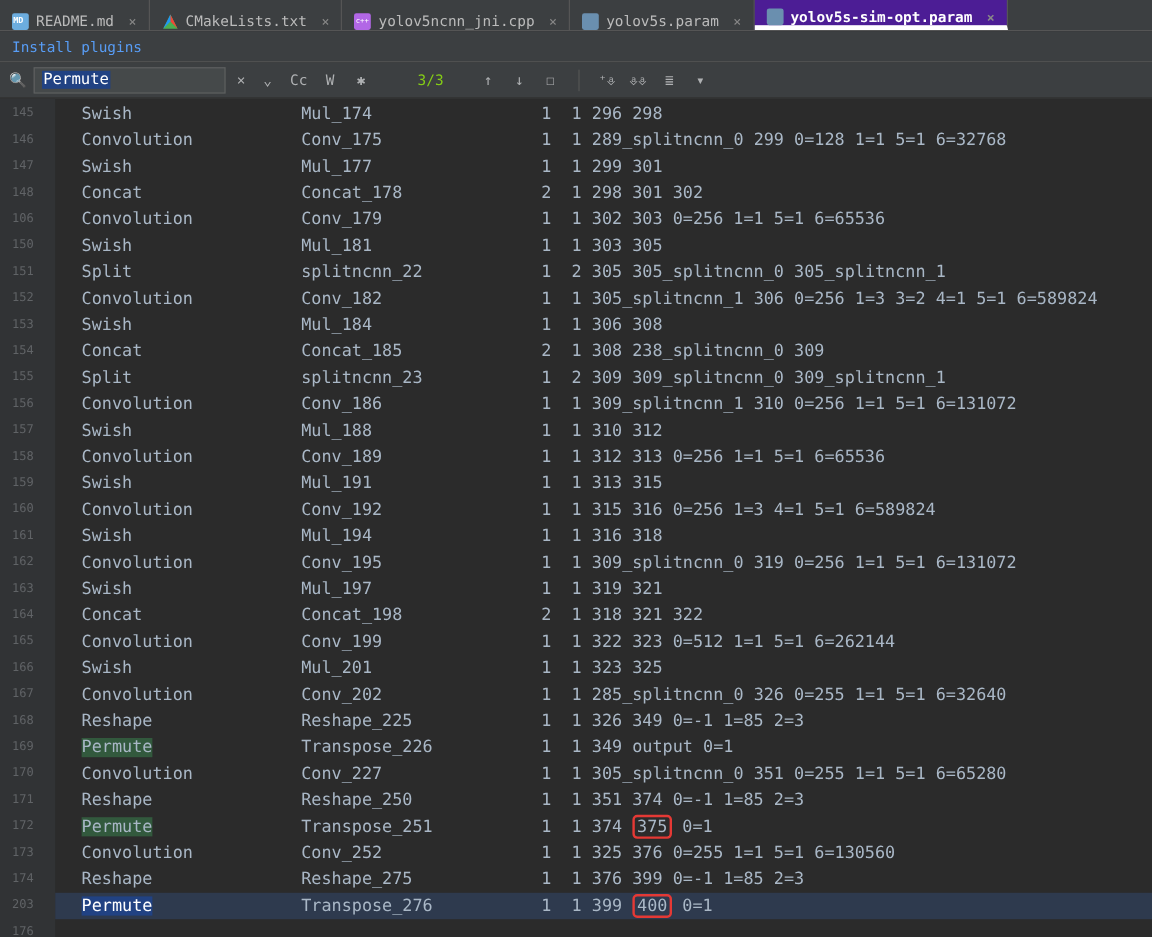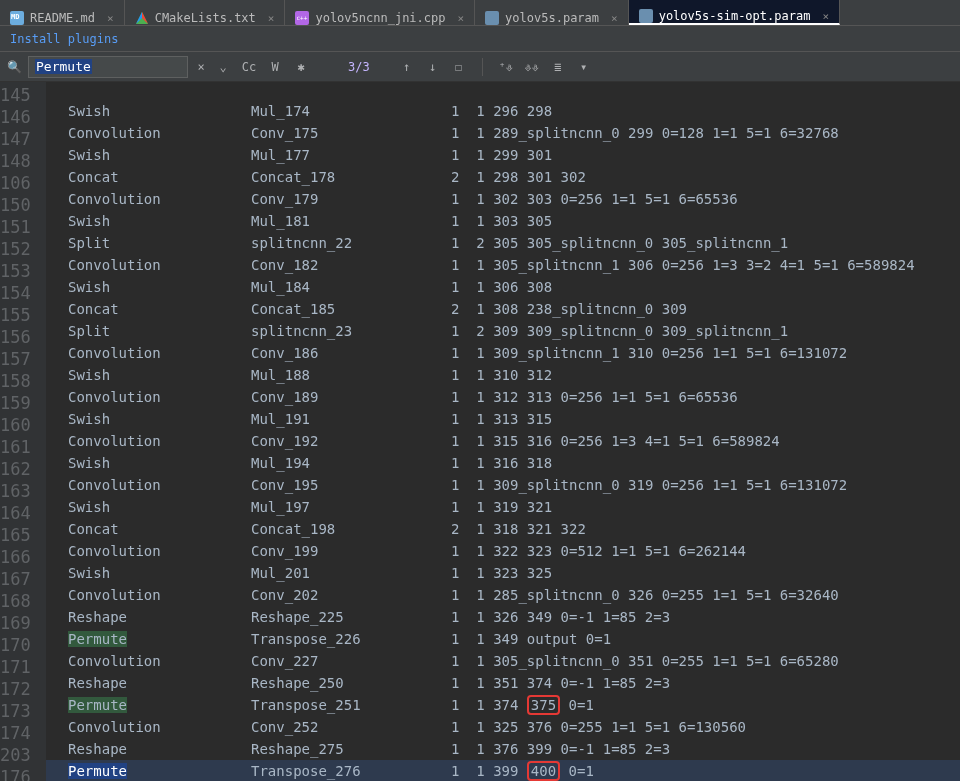--- a/index.html
+++ b/index.html
@@ -22,23 +22,24 @@
   display: flex;
   align-items: flex-end;
   padding: 0 10px;
   gap: 6px;
   border-right: 1px solid #555;
   color: #bbbbbb;
   font-size: 12px;
   cursor: pointer;
 }
 .tab.active {
-  background: #0f172a;
+  background: #4c1d95;
   color: #ffffff;
-  border-bottom: 2px solid #ffffff;
+  border-bottom: 4px solid #ffffff;
+  font-weight: bold;
 }
 .tab .icon { width: 14px; height: 14px; display: inline-flex; align-items: center; justify-content: center; }
 .tab .close { margin-left: 6px; color: #888; font-size: 11px; }
 .notice-bar {
   display: flex;
   align-items: center;
   justify-content: space-between;
   background: #3c3f41;
   padding: 4px 10px;
   height: 26px;
@@ -79,41 +80,41 @@
 .icon-btn {
   width: 18px;
   height: 18px;
   display: inline-flex;
   align-items: center;
   justify-content: center;
   color: #afb1b3;
   cursor: pointer;
   font-size: 12px;
 }
-.counter { color: #c4b5fd; font-size: 12px; margin-left: 30px; margin-right: 20px; }
+.counter { color: #84cc16; font-size: 12px; margin-left: 30px; margin-right: 20px; }
 .tb-sep { width: 1px; height: 18px; background: #555; margin: 0 6px; }
 .editor {
   display: flex;
   height: calc(781px - 82px);
   overflow: hidden;
 }
 .gutter {
   width: 46px;
   background: #313335;
   color: #606366;
-  text-align: left;
+  text-align: center;
   padding-right: 8px;
-  font-size: 17px;
+  font-size: 10px;
   font-family: inherit;
   padding-top: 2px;
 }
 .gutter .ln { height: 22px; line-height: 22px; }
 .code {
   flex: 1;
-  padding-top: 18px;
+  padding-top: 2px;
   font-size: 14px;
   line-height: 22px;
   white-space: pre;
   position: relative;
 }
 .line { height: 22px; display: flex; }
 .line.caret { background: #2e3a4e; }
 .col1 { width: 205px; display: inline-block; padding-left: 22px; }
 .col2 { width: 200px; display: inline-block; }
 .col3 { flex: 1; display: inline-block; }

